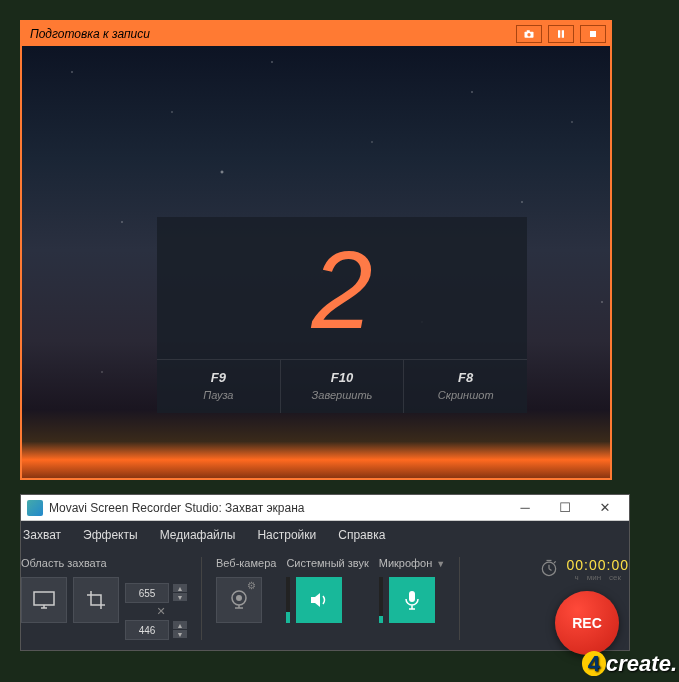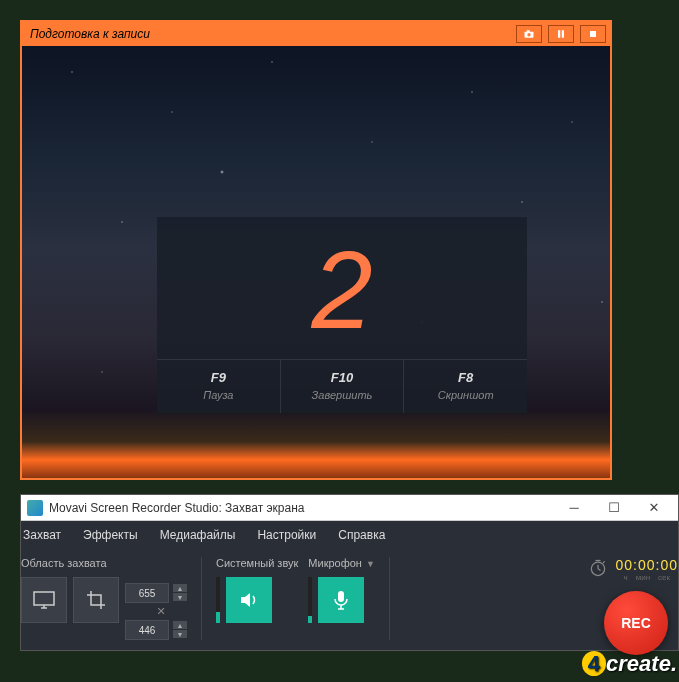--- a/index.html
+++ b/index.html
@@ -82,21 +82,21 @@
   border-right: 1px solid rgba(255,255,255,0.1);
 }
 .hotkey-cell:last-child { border-right: none; }
 .hotkey-key { color: #ddd; font-size: 13px; font-weight: bold; margin-bottom: 4px; }
 .hotkey-label { color: #888; font-size: 11px; }
 
 
 .app-window {
   position: absolute;
   top: 494px; left: 20px;
-  width: 659px;
+  width: 610px;
   background: #2a2e36;
   border: 1px solid #555;
 }
 .title-bar {
   height: 26px;
   background: #fff;
   display: flex;
   align-items: center;
   padding: 0 4px 0 6px;
   border-bottom: 1px solid #ccc;
@@ -282,20 +282,32 @@
               <div class="spin-btn">▲</div>
               <div class="spin-btn">▼</div>
             </div>
           </div>
         </div>
       </div>
     </div>
 
     <div class="divider-v"></div>
 
+    <div class="section">
+      <div class="section-label">Веб-камера</div>
+      <div class="src-btn">
+        <span class="gear-small">⚙</span>
+        <svg viewBox="0 0 24 24">
+            <circle cx="12" cy="10" r="7" fill="none" stroke="#999" stroke-width="1.5"></circle>
+            <circle cx="12" cy="10" r="3" fill="#999"></circle>
+            <path d="M8 20 h8" stroke="#999" stroke-width="1.5"></path>
+            <path d="M12 17 v3" stroke="#999" stroke-width="1.5"></path>
+          </svg>
+      </div>
+    </div>
 
     <div class="section">
       <div class="section-label">Системный звук</div>
       <div style="display:flex;gap:4px">
         <div class="level-bar">
             <div class="level-fill" style="height:25%"></div>
           </div>
         <div class="src-btn on">
           <svg viewBox="0 0 24 24">
               <path d="M4 9 v6 h4 l5 4 V5 l-5 4 Z" fill="#fff"></path>

